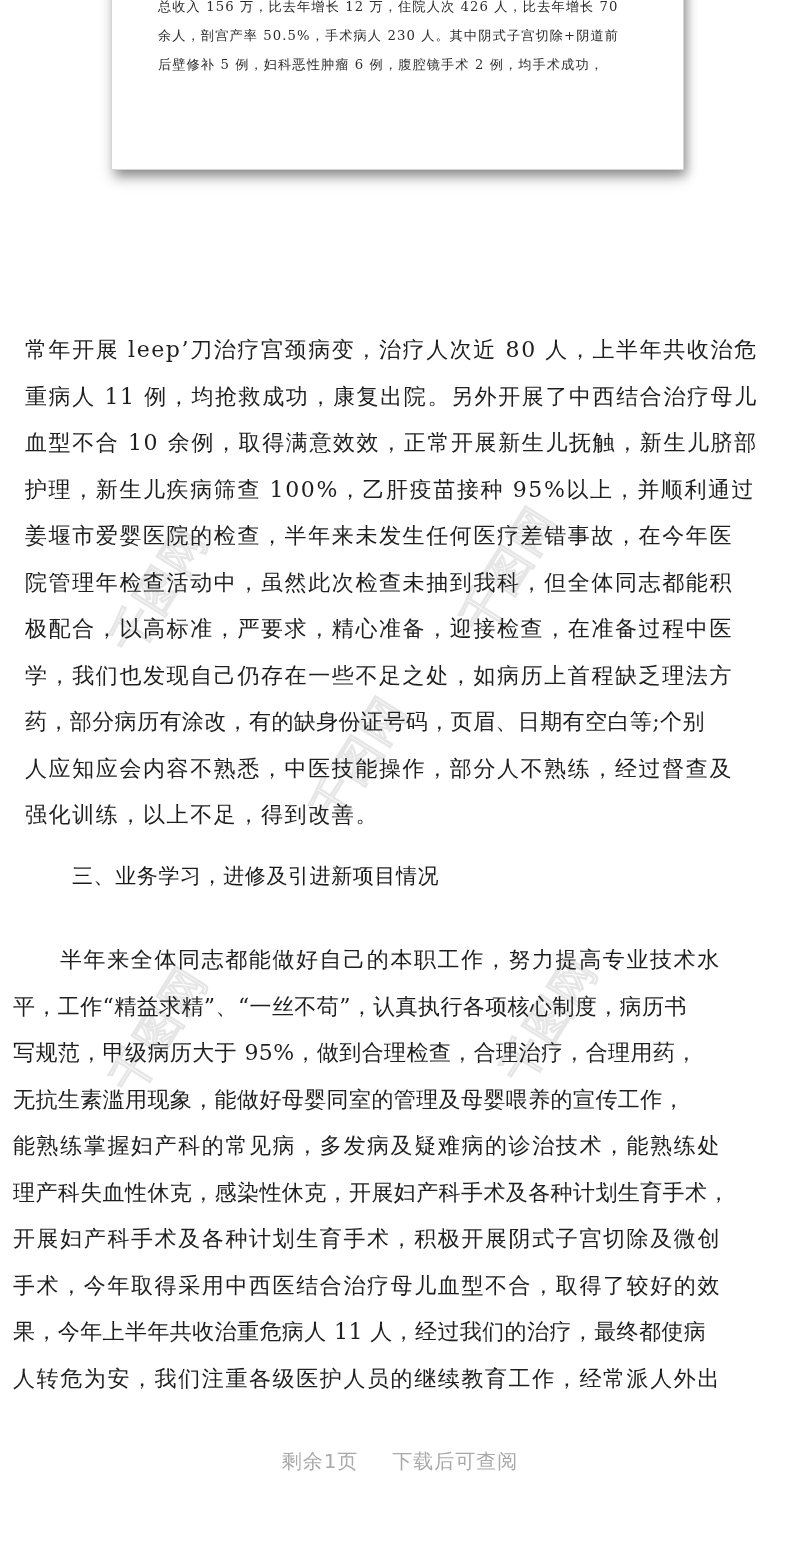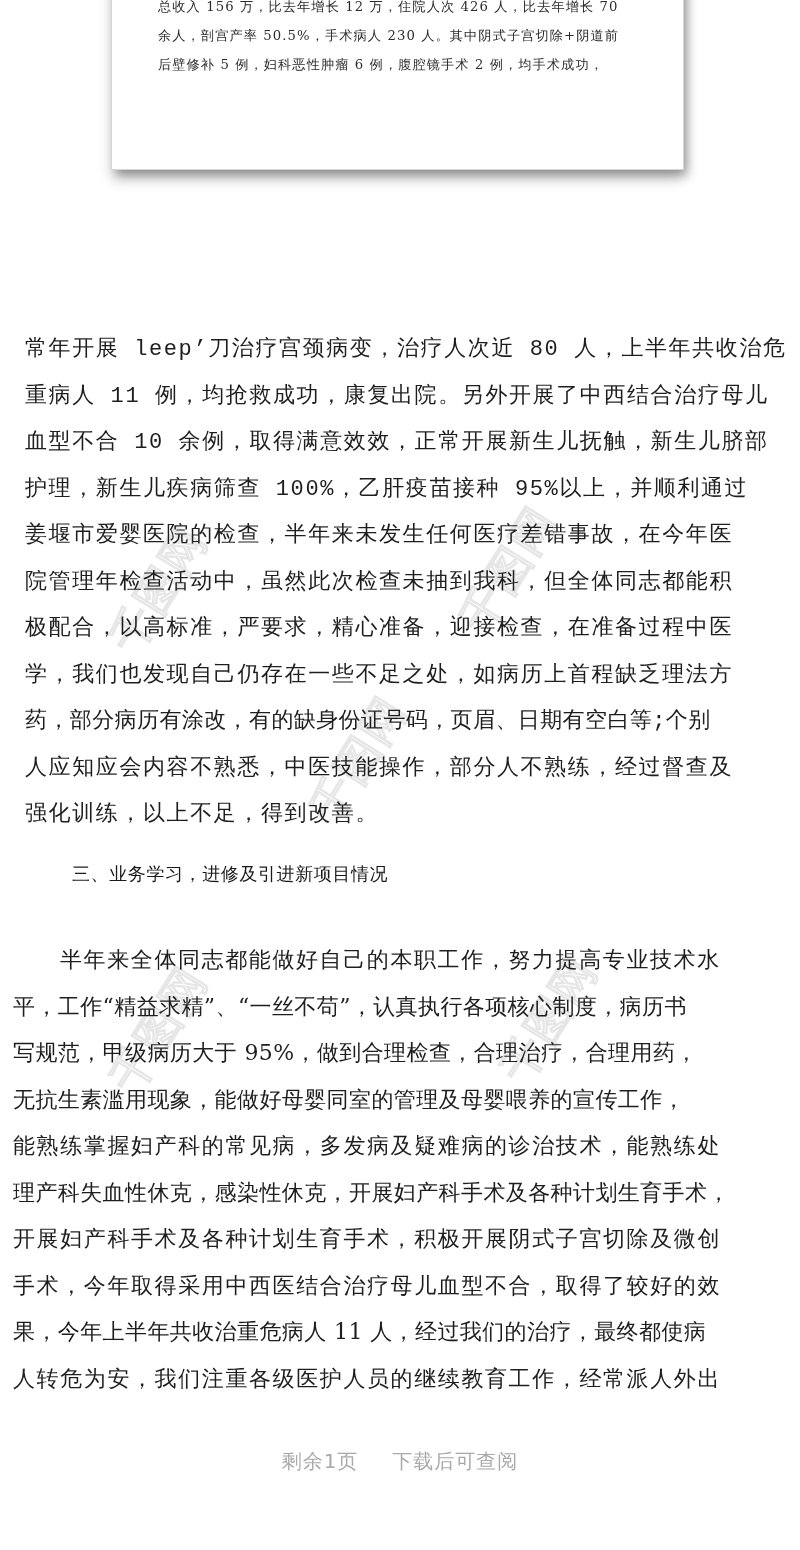--- a/index.html
+++ b/index.html
@@ -40,39 +40,38 @@
       color: #2b2b2b;
       white-space: nowrap;
     }
 
     
     .doc-body {
       position: absolute;
       left: 25px;
       top: 327px;
       width: 750px;
-      font-family: Liberation Mono, monospace;
     }
     .para-line {
       height: 46.5px;
       line-height: 46.5px;
       font-size: 22px;
       letter-spacing: 1.6px;
       white-space: nowrap;
       color: #1e1e1e;
     }
     .para-line.tight { letter-spacing: 0.4px; }
     .para-line.indent { padding-left: 47px; }
 
     .section-heading {
       position: absolute;
       left: 72px;
       top: 862px;
       font-family: "DejaVu Sans", "Liberation Sans", sans-serif;
-      font-size: 18px;
+      font-size: 21px;
       letter-spacing: 0.6px;
       color: #1a1a1a;
       white-space: nowrap;
     }
     .doc-body-2 {
       position: absolute;
       left: 13px;
       top: 937px;
       width: 760px;
     }

